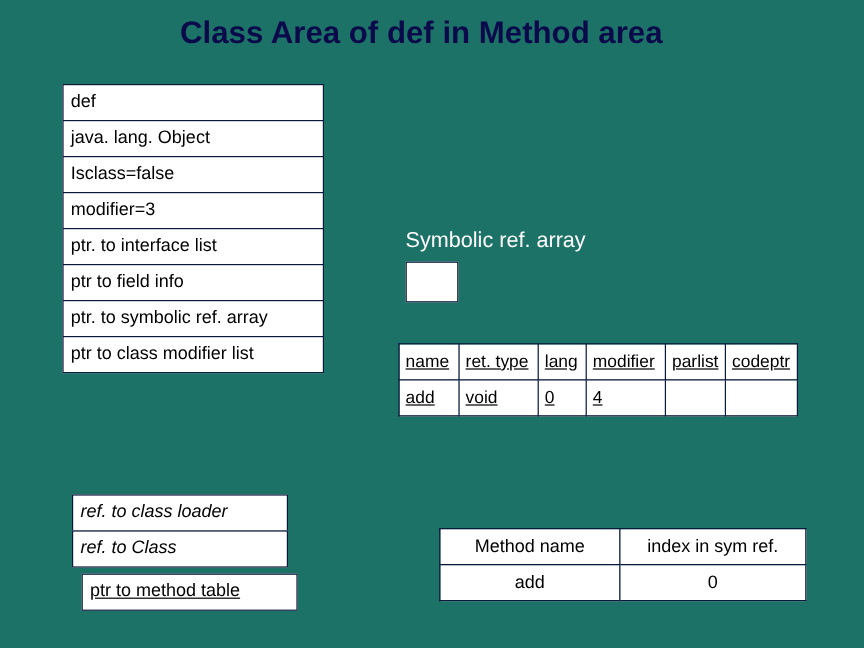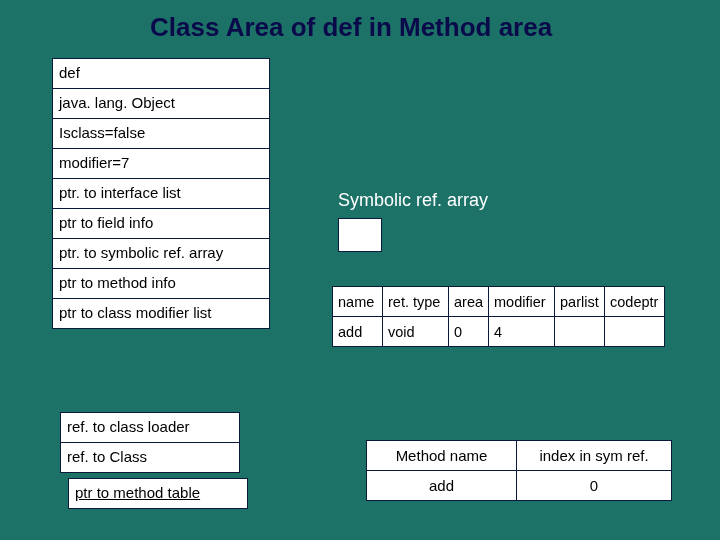--- a/index.html
+++ b/index.html
@@ -15,21 +15,21 @@
   .title {
     color: #0a0a4a;
     font-size: 26px;
     position: absolute;
     top: 12px;
     left: 150px;
     font-weight: bold;
   }
   .left-list {
     position: absolute;
-    top: 58px;
+    top: 70px;
     left: 52px;
   }
   .left-list .cell {
     background: #fff;
     border: 1px solid #0a1a3a;
     width: 218px;
     height: 31px;
     font-size: 15px;
     padding: 5px 6px;
     line-height: 1.2;
@@ -42,20 +42,21 @@
   }
   .left-list2 .cell {
     background: #fff;
     border: 1px solid #0a1a3a;
     width: 180px;
     height: 31px;
     font-size: 15px;
     padding: 5px 6px;
     line-height: 1.2;
     margin-bottom: -1px;
+    font-style: italic;
   }
   .left-list3 {
     position: absolute;
     top: 478px;
     left: 68px;
     text-decoration: underline;
   }
   .left-list3 .cell {
     background: #fff;
     border: 1px solid #0a1a3a;
@@ -80,20 +81,21 @@
     width: 44px;
     height: 34px;
     background: #fff;
     border: 1px solid #0a1a3a;
   }
   .method-table {
     position: absolute;
     top: 286px;
     left: 332px;
     border-collapse: collapse;
+    text-decoration: underline;
   }
   .method-table th, .method-table td {
     border: 1px solid #0a1a3a;
     font-size: 14.5px;
     font-weight: normal;
     text-align: left;
     padding: 4px 5px;
     height: 30px;
   }
   .method-table th { background: #fff; }
@@ -124,46 +126,45 @@
 </style>
 </head>
 <body>
 
 <div class="title">Class Area of def in Method area</div>
 
 <div class="left-list">
   <div class="cell">def</div>
   <div class="cell">java. lang. Object</div>
   <div class="cell">Isclass=false</div>
-  <div class="cell">modifier=7</div>
+  <div class="cell">modifier=3</div>
   <div class="cell">ptr. to interface list</div>
   <div class="cell">ptr to field info</div>
   <div class="cell">ptr. to symbolic ref. array</div>
-  <div class="cell">ptr to method info</div>
   <div class="cell">ptr to class modifier list</div>
 </div>
 
 <div class="left-list2">
   <div class="cell">ref. to class loader</div>
   <div class="cell">ref. to Class</div>
 </div>
 
 <div class="left-list3">
   <div class="cell">ptr to method table</div>
 </div>
 
 <div class="sym-label">Symbolic ref. array</div>
 <div class="sym-box"></div>
 
 <table class="method-table">
   <tbody>
       <tr>
     <th class="name-col">name</th>
     <th class="ret-col">ret. type</th>
-    <th class="npar-col">area</th>
+    <th class="npar-col">lang</th>
     <th class="mod-col">modifier</th>
     <th class="par-col">parlist</th>
     <th class="cod-col">codeptr</th>
   </tr>
   <tr>
     <td class="name-col">add</td>
     <td class="ret-col">void</td>
     <td class="npar-col">0</td>
     <td class="mod-col">4</td>
     <td class="par-col"></td>

